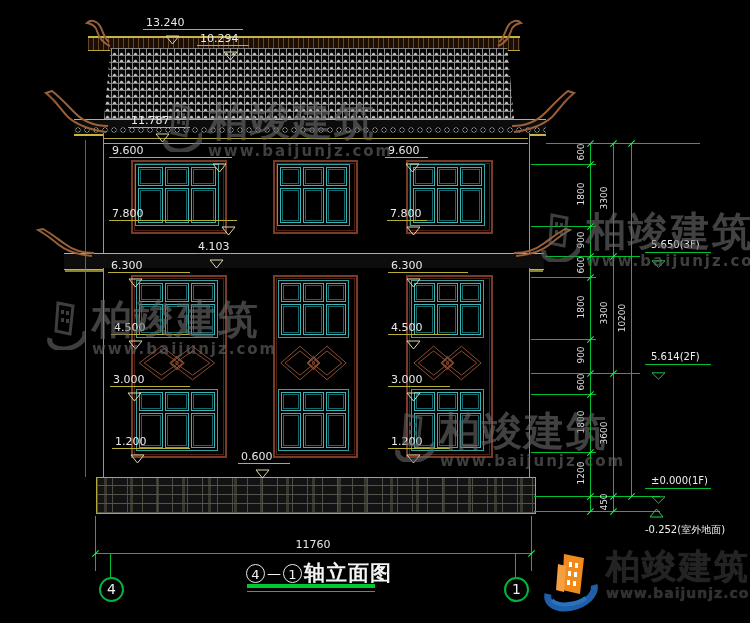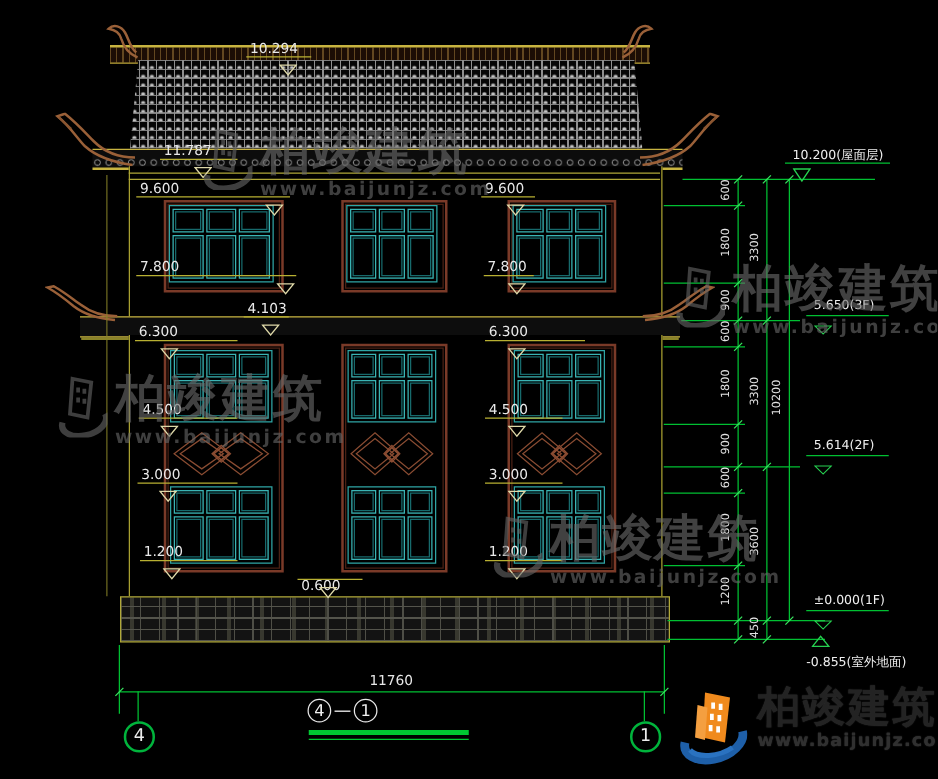--- a/index.html
+++ b/index.html
@@ -201,20 +201,27 @@
           <div class="pane" style="position: relative;"></div>
           <div class="pane" style="position: relative;"></div>
           <div class="pane" style="position: relative;"></div>
           <div class="pane" style="position: relative;"></div>
           <div class="pane" style="position: relative;"></div>
         </div>
       </div>
     </div>
 
   <div class="abs" id="dim-layer" style="left:0;top:0;width:750px;height:623px;">
+      <div style="position: absolute; left: 143px; top: 16px; width: 100px; height: 22px;">
+        <div class="lm-t" style="position: absolute; left: 3px; top: 0px;">13.240</div>
+        <div class="lm-l" style="position: absolute; left: 0px; top: 13px; width: 100px;"></div>
+        <div style="position: absolute; left: 22px; top: 14px; width: 15px; height: 10px;"><svg width="15" height="10" viewBox="0 0 15 10">
+            <path d="M1,1 L14,1 L7.5,9 Z" fill="none" stroke="#ded8a8"></path>
+          </svg></div>
+      </div>
       <div style="position: absolute; left: 197px; top: 32px; width: 52px; height: 22px;">
         <div class="lm-t" style="position: absolute; left: 3px; top: 0px;">10.294</div>
         <div class="lm-l" style="position: absolute; left: 0px; top: 13px; width: 52px;"></div>
         <div style="position: absolute; left: 26px; top: 14px; width: 15px; height: 10px;"><svg width="15" height="10" viewBox="0 0 15 10">
             <path d="M1,1 L14,1 L7.5,9 Z" fill="none" stroke="#ded8a8"></path>
           </svg></div>
       </div>
       <div style="position: absolute; left: 128px; top: 114px; width: 62px; height: 22px;">
         <div class="lm-t" style="position: absolute; left: 3px; top: 0px;">11.787</div>
         <div class="lm-l" style="position: absolute; left: 0px; top: 13px; width: 62px;"></div>
@@ -307,21 +314,21 @@
           </svg></div>
       </div>
       <div style="position: absolute; left: 388px; top: 435px; width: 62px; height: 22px;">
         <div class="lm-t" style="position: absolute; left: 3px; top: 0px;">1.200</div>
         <div class="lm-l" style="position: absolute; left: 0px; top: 13px; width: 62px;"></div>
         <div style="position: absolute; left: 18px; top: 14px; width: 15px; height: 10px;"><svg width="15" height="10" viewBox="0 0 15 10">
             <path d="M1,1 L14,1 L7.5,9 Z" fill="none" stroke="#ded8a8"></path>
           </svg></div>
       </div>
       <div style="position: absolute; left: 238px; top: 450px; width: 52px; height: 22px;">
-        <div class="lm-t" style="position: absolute; left: 3px; top: 12px; text-align: right;">0.600</div>
+        <div class="lm-t" style="position: absolute; left: 3px; top: 0px; text-align: right;">0.600</div>
         <div class="lm-l" style="position: absolute; left: 0px; top: 13px; width: 52px;"></div>
         <div style="position: absolute; left: 17px; top: 14px; width: 15px; height: 10px;"><svg width="15" height="10" viewBox="0 0 15 10">
             <path d="M1,1 L14,1 L7.5,9 Z" fill="none" stroke="#ded8a8"></path>
           </svg></div>
       </div>
       <div class="gh" style="position: absolute; left: 546px; top: 143px; width: 154px;"></div>
       <div class="gh" style="position: absolute; left: 531px; top: 164px; width: 65px;"></div>
       <div class="gh" style="position: absolute; left: 531px; top: 226px; width: 65px;"></div>
       <div class="gh" style="position: absolute; left: 545px; top: 256px; width: 95px;"></div>
       <div class="gh" style="position: absolute; left: 531px; top: 277px; width: 65px;"></div>
@@ -359,27 +366,20 @@
       <div class="cv" style="position: absolute; left: 564px; top: 302px;">1800</div>
       <div class="cv" style="position: absolute; left: 564px; top: 350px;">900</div>
       <div class="cv" style="position: absolute; left: 564px; top: 377px;">600</div>
       <div class="cv" style="position: absolute; left: 564px; top: 417px;">1800</div>
       <div class="cv" style="position: absolute; left: 564px; top: 468px;">1200</div>
       <div class="cv" style="position: absolute; left: 587px; top: 497px;">450</div>
       <div class="cv" style="position: absolute; left: 587px; top: 193px;">3300</div>
       <div class="cv" style="position: absolute; left: 587px; top: 308px;">3300</div>
       <div class="cv" style="position: absolute; left: 587px; top: 428px;">3600</div>
       <div class="cv" style="position: absolute; left: 605px; top: 313px;">10200</div>
-      <div style="position: absolute; left: 628px; top: 117px; width: 110px; height: 30px;">
-        <div class="rm-t" style="position: absolute; left: 6px; top: 0px;">10.200(屋面层)</div>
-        <div class="rm-l" style="position: absolute; left: 0px; top: 13px; width: 84px;"></div>
-        <div style="position: absolute; left: 6px; top: 14px; width: 15px; height: 12px;"><svg width="15" height="12" viewBox="0 0 15 10" preserveAspectRatio="none">
-            <path d="M1,1 L14,1 L7.5,9 Z" fill="none" stroke="#26d050"></path>
-          </svg></div>
-      </div>
       <div style="position: absolute; left: 645px; top: 239px; width: 110px; height: 30px;">
         <div class="rm-t" style="position: absolute; left: 6px; top: 0px;">5.650(3F)</div>
         <div class="rm-l" style="position: absolute; left: 0px; top: 13px; width: 66px;"></div>
         <div style="position: absolute; left: 6px; top: 14px; width: 15px; height: 8px;"><svg width="15" height="8" viewBox="0 0 15 10" preserveAspectRatio="none">
             <path d="M1,1 L14,1 L7.5,9 Z" fill="none" stroke="#26d050"></path>
           </svg></div>
       </div>
       <div style="position: absolute; left: 645px; top: 351px; width: 110px; height: 30px;">
         <div class="rm-t" style="position: absolute; left: 6px; top: 0px;">5.614(2F)</div>
         <div class="rm-l" style="position: absolute; left: 0px; top: 13px; width: 66px;"></div>
@@ -391,41 +391,42 @@
         <div class="rm-t" style="position: absolute; left: 6px; top: 0px;">±0.000(1F)</div>
         <div class="rm-l" style="position: absolute; left: 0px; top: 13px; width: 66px;"></div>
         <div style="position: absolute; left: 6px; top: 14px; width: 15px; height: 8px;"><svg width="15" height="8" viewBox="0 0 15 10" preserveAspectRatio="none">
             <path d="M1,1 L14,1 L7.5,9 Z" fill="none" stroke="#26d050"></path>
           </svg></div>
       </div>
       <div style="position: absolute; left: 643px; top: 519px; width: 110px; height: 30px;">
         <div style="position: absolute; left: 6px; top: -16px; width: 15px; height: 10px;"><svg width="15" height="10" viewBox="0 0 15 10">
             <path d="M1,9 L14,9 L7.5,1 Z" fill="none" stroke="#26d050"></path>
           </svg></div>
-        <div class="rm-t" style="position: absolute; left: 2px; top: 4px;">-0.855(室外地面)</div>
+        <div class="rm-t" style="position: absolute; left: 2px; top: 4px;">-0.252(室外地面)</div>
       </div>
       <div style="position: absolute; left: 85px; top: 140px; width: 1px; height: 337px; background: rgb(138, 132, 40); opacity: 0.8;"></div>
       <div class="gv" style="position: absolute; left: 95px; top: 516px; height: 55px;"></div>
       <div class="gv" style="position: absolute; left: 531px; top: 516px; height: 55px;"></div>
       <div class="gh" style="position: absolute; left: 95px; top: 553px; width: 436px;"></div>
       <div class="tick" style="position: absolute; left: 91px; top: 553px;"></div>
       <div class="tick" style="position: absolute; left: 527px; top: 553px;"></div>
       <div class="gv" style="position: absolute; left: 110px; top: 553px; height: 24px;"></div>
       <div class="gv" style="position: absolute; left: 515px; top: 553px; height: 24px;"></div>
     </div>
 
   <div class="abs" id="dim-total" style="left:283px;top:538px;width:60px;">11760</div>
 
   <div class="abs bubble" style="left:99px;top:577px;">4</div>
   <div class="abs bubble" style="left:504px;top:577px;">1</div>
 
   <div class="abs" id="title-row" style="left:246px;top:559px;">
     <span class="tcirc">4</span>
     <span style="font-size:14px;">—</span>
     <span class="tcirc">1</span>
+    <span id="title-text">轴立面图</span>
   </div>
   <div class="abs" style="left:247px;top:584px;width:128px;height:4px;background:#00c832;"></div>
   <div class="abs" style="left:247px;top:591px;width:128px;height:1px;background:#00c832;"></div>
 
   <div id="wm-layer" class="abs" style="left:0;top:0;width:750px;height:623px;">
       <div class="wm" style="position: absolute; left: 156px; top: 100px;">
         <svg width="46" height="52" viewBox="0 0 46 52">
    <path d="M10,40 a18,11 -15 1 0 34,-7" fill="none" stroke="#646464" stroke-width="5"></path>
    <polygon points="18,5 33,8 30,36 16,33" fill="none" stroke="#646464" stroke-width="3"></polygon>
    <rect x="21" y="12" width="3" height="4" fill="#646464"></rect>

